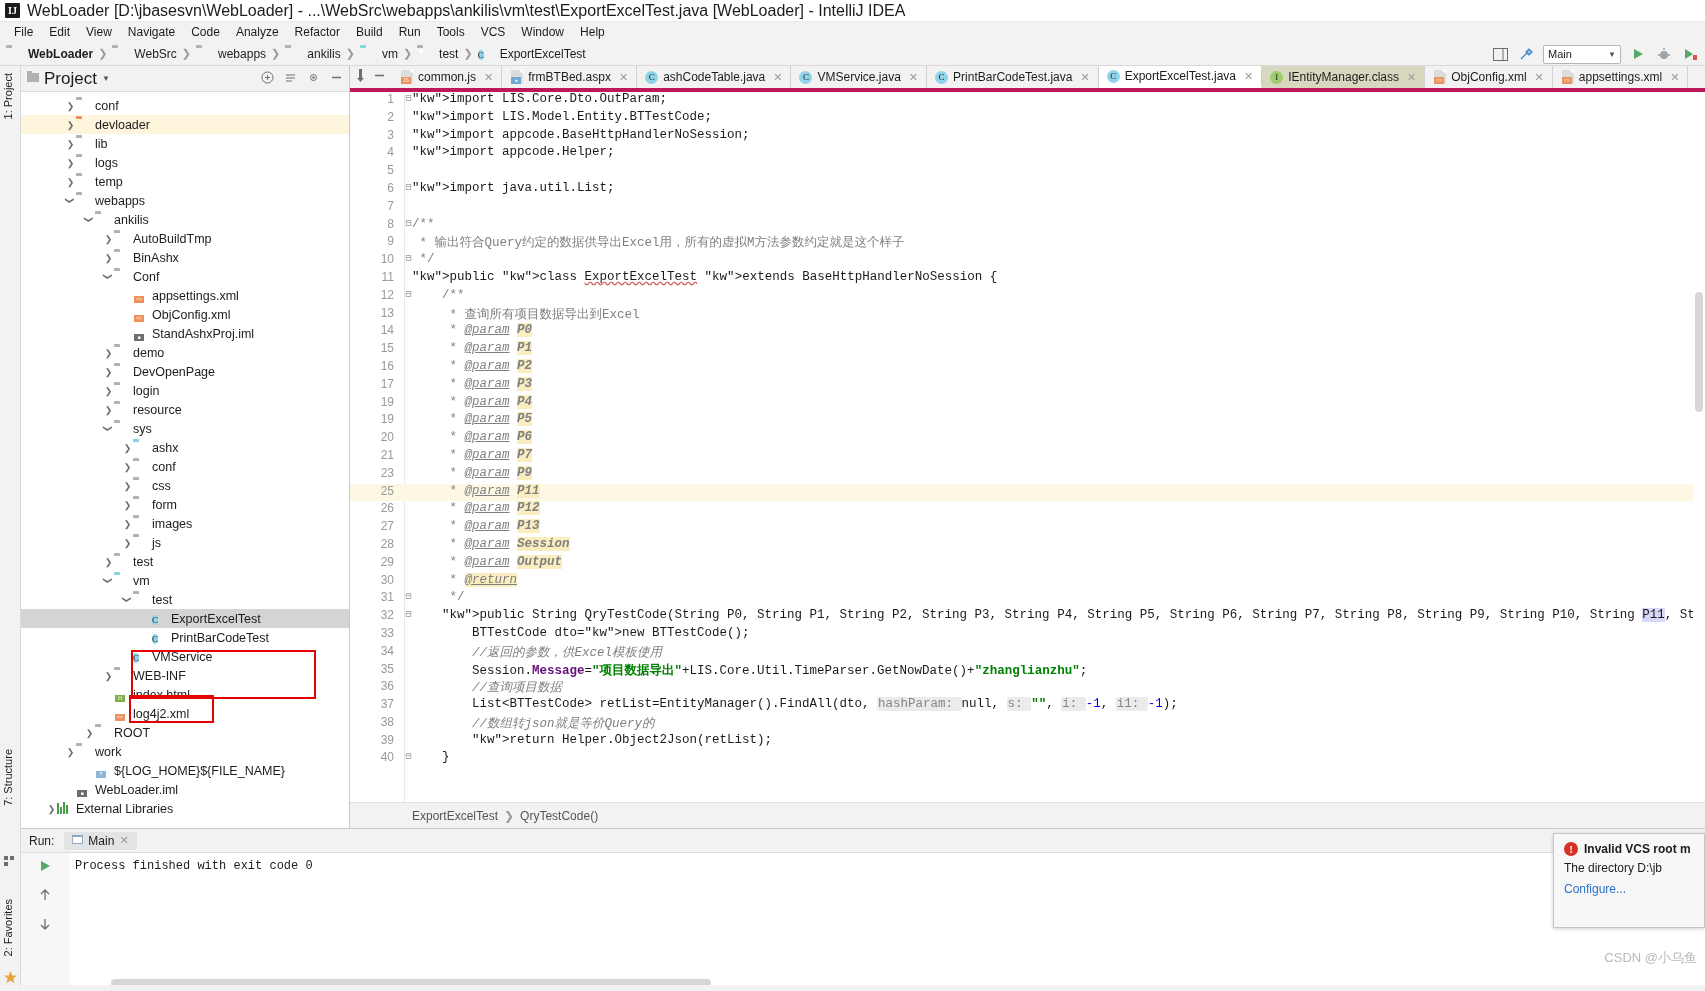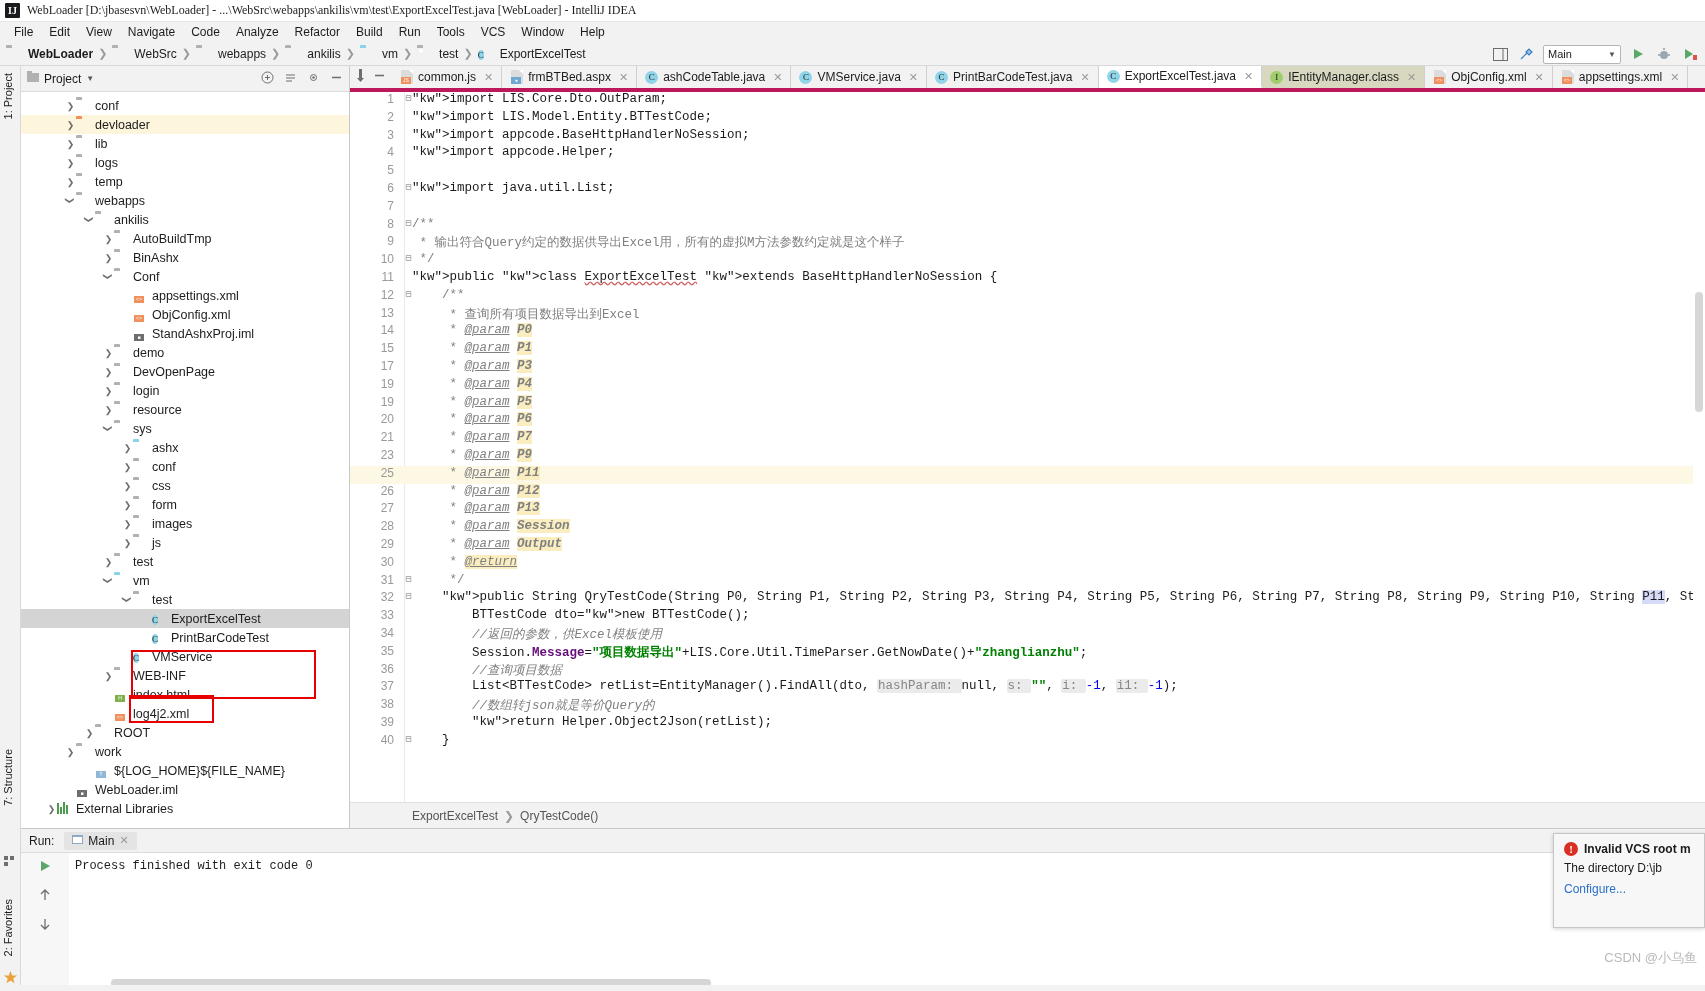--- a/index.html
+++ b/index.html
@@ -19,21 +19,21 @@
     position: absolute; left: 0; top: 0; width: 1705px; height: 22px;
     background: #ffffff; display: flex; align-items: center; padding-left: 5px;
     border-bottom: 1px solid #e8e8e8;
   }
   .ij-logo {
     width: 15px; height: 15px; background: #1b1b1f; color: #fff;
     font-size: 10px; font-weight: bold; display: flex; align-items: center;
     justify-content: center; border-radius: 1px; margin-right: 7px;
     font-family: "Liberation Serif", serif;
   }
-  .title-text { font-size: 12px; color: #1c1c1c; white-space: nowrap; font-family: Liberation Serif, serif; }
+  .title-text { font-size: 16px; color: #1c1c1c; white-space: nowrap; }
 
   
   .menubar {
     position: absolute; left: 0; top: 22px; width: 1705px; height: 20px;
     background: #f2f2f2; display: flex; align-items: center; padding-left: 6px;
   }
   .menu-item {
     padding: 2px 8px; font-size: 12px; color: #1c1c1c; cursor: default;
     white-space: nowrap;
   }
@@ -72,21 +72,21 @@
 
   
   .projpanel {
     position: absolute; left: 21px; top: 66px; width: 329px; height: 762px;
     background: #ffffff; border-right: 1px solid #c9c9c9;
   }
   .proj-header {
     height: 26px; background: #f2f2f2; display: flex; align-items: center;
     padding-left: 6px; border-bottom: 1px solid #dcdcdc; position: relative;
   }
-  .proj-header .ph-title { font-size: 12px; margin-left:4px; }
+  .proj-header .ph-title { font-size: 17px; margin-left:4px; }
   .proj-header .ph-tools { position: absolute; right: 6px; display: flex; gap: 10px; align-items:center;}
   .tree { position: absolute; top: 26px; left: 0; right: 0; bottom: 0;
           overflow: hidden; padding-top: 4px; background: #fff; }
   .trow {
     display: flex; align-items: center; height: 19px; font-size: 12.5px;
     color: #1c1c1c; white-space: nowrap; padding-right: 4px; position: relative;
   }
   .trow.sel { background: #d4d4d4; }
   .trow.hl  { background: #fdf6dd; }
   .arrow { width: 11px; height: 11px; display:inline-flex; align-items:center;
@@ -665,20 +665,21 @@
           <div class="ln"><span class="num">6</span><span class="fold">⊟</span><span class="txt"><span class="&lt;span">"kw"</span>&gt;import java.util.List;</span></div>
           <div class="ln"><span class="num">7</span><span class="txt"></span></div>
           <div class="ln"><span class="num">8</span><span class="fold">⊟</span><span class="txt"><span class="cmt-b">/**</span></span></div>
           <div class="ln"><span class="num">9</span><span class="txt"><span class="cmt-b"> * 输出符合Query约定的数据供导出Excel用，所有的虚拟M方法参数约定就是这个样子</span></span></div>
           <div class="ln"><span class="num">10</span><span class="fold">⊟</span><span class="txt"><span class="cmt-b"> */</span></span></div>
           <div class="ln"><span class="num">11</span><span class="txt"><span class="&lt;span">"kw"</span>&gt;public <span class="&lt;span">"kw"</span>&gt;class <span class="wave">ExportExcelTest</span> <span class="&lt;span">"kw"</span>&gt;extends BaseHttpHandlerNoSession {</span></div>
           <div class="ln"><span class="num">12</span><span class="fold">⊟</span><span class="txt"><span class="cmt-b">    /**</span></span></div>
           <div class="ln"><span class="num">13</span><span class="txt"><span class="cmt-b">     * 查询所有项目数据导出到Excel</span></span></div>
           <div class="ln"><span class="num">14</span><span class="txt"><span class="cmt-b">     * <span class="tagp">@param</span> <span class="yh ital" style="font-weight:bold">P0</span></span></span></div>
           <div class="ln"><span class="num">15</span><span class="txt"><span class="cmt-b">     * <span class="tagp">@param</span> <span class="yh ital" style="font-weight:bold">P1</span></span></span></div>
+          <div class="ln"><span class="num">16</span><span class="txt"><span class="cmt-b">     * <span class="tagp">@param</span> <span class="yh ital" style="font-weight:bold">P2</span></span></span></div>
           <div class="ln"><span class="num">17</span><span class="txt"><span class="cmt-b">     * <span class="tagp">@param</span> <span class="yh ital" style="font-weight:bold">P3</span></span></span></div>
           <div class="ln"><span class="num">19</span><span class="txt"><span class="cmt-b">     * <span class="tagp">@param</span> <span class="yh ital" style="font-weight:bold">P4</span></span></span></div>
           <div class="ln"><span class="num">19</span><span class="txt"><span class="cmt-b">     * <span class="tagp">@param</span> <span class="yh ital" style="font-weight:bold">P5</span></span></span></div>
           <div class="ln"><span class="num">20</span><span class="txt"><span class="cmt-b">     * <span class="tagp">@param</span> <span class="yh ital" style="font-weight:bold">P6</span></span></span></div>
           <div class="ln"><span class="num">21</span><span class="txt"><span class="cmt-b">     * <span class="tagp">@param</span> <span class="yh ital" style="font-weight:bold">P7</span></span></span></div>
           <div class="ln"><span class="num">23</span><span class="txt"><span class="cmt-b">     * <span class="tagp">@param</span> <span class="yh ital" style="font-weight:bold">P9</span></span></span></div>
           <div class="ln hl"><span class="num">25</span><span class="txt"><span class="cmt-b">     * <span class="tagp">@param</span> <span class="yh ital" style="font-weight:bold">P11</span></span></span></div>
           <div class="ln"><span class="num">26</span><span class="txt"><span class="cmt-b">     * <span class="tagp">@param</span> <span class="yh ital" style="font-weight:bold">P12</span></span></span></div>
           <div class="ln"><span class="num">27</span><span class="txt"><span class="cmt-b">     * <span class="tagp">@param</span> <span class="yh ital" style="font-weight:bold">P13</span></span></span></div>
           <div class="ln"><span class="num">28</span><span class="txt"><span class="cmt-b">     * <span class="tagp">@param</span> <span class="yh ital" style="font-weight:bold">Session</span></span></span></div>

